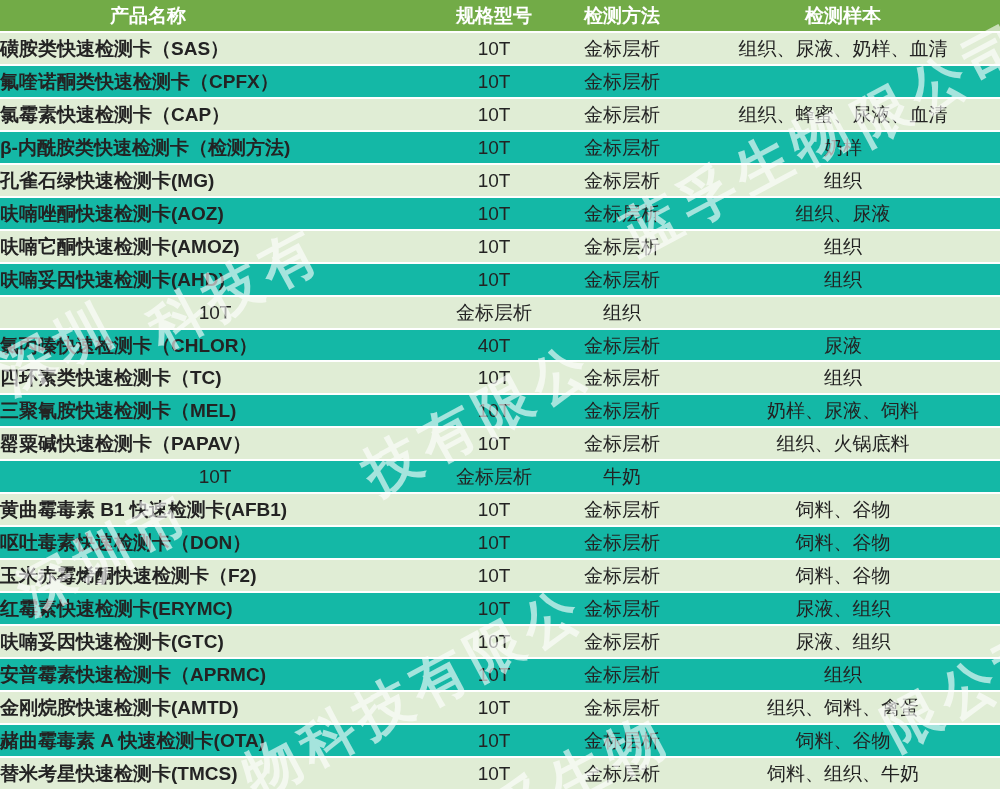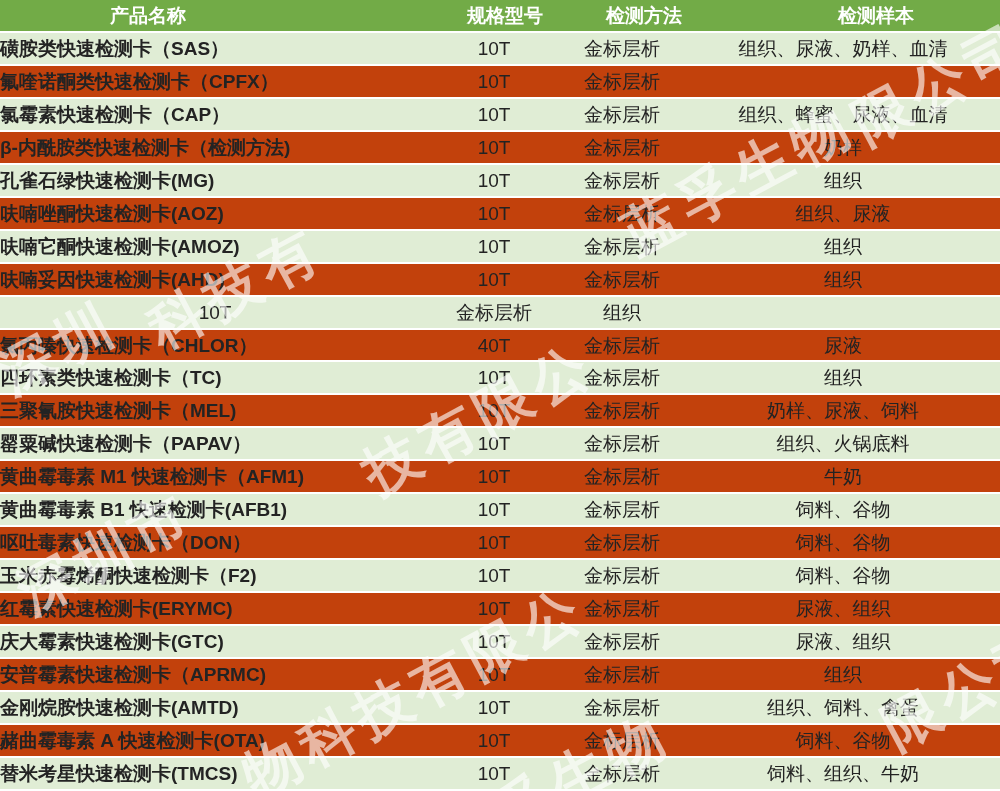--- a/index.html
+++ b/index.html
@@ -14,24 +14,24 @@
   }
 
   .table { position:absolute; inset:0; }
 
   .row {
     display:grid;
     grid-template-columns:430px 128px 128px 314px;
     height:32.958px;
     align-items:center;
     border-bottom:2px solid #ffffff;
-    background:#c2410c;
+    background:#14b8a6;
   }
   .row.alt { background:#E0EDD5; }
-  .row.header { background:#72AB47;gap:11px; }
+  .row.header { background:#72AB47; }
 
   .cell {
     font-size:19px;
     color:#232323;
     line-height:1;
     white-space:nowrap;
     overflow:visible;
   }
   .cell.c1 { text-align:left; padding-left:0;font-weight:bold; }
   .cell.c2, .cell.c3, .cell.c4 { text-align:center; }
@@ -155,21 +155,20 @@
   </div>
 
   <div class="row alt">
     <div class="cell c1">罂粟碱快速检测卡（PAPAV）</div>
     <div class="cell c2">10T</div>
     <div class="cell c3">金标层析</div>
     <div class="cell c4">组织、火锅底料</div>
   </div>
 
   <div class="row">
-    <div class="cell c1">黄曲霉毒素 M1 快速检测卡（AFM1)</div>
     <div class="cell c2">10T</div>
     <div class="cell c3">金标层析</div>
     <div class="cell c4">牛奶</div>
   </div>
 
   <div class="row alt">
     <div class="cell c1">黄曲霉毒素 B1 快速检测卡(AFB1)</div>
     <div class="cell c2">10T</div>
     <div class="cell c3">金标层析</div>
     <div class="cell c4">饲料、谷物</div>
@@ -190,21 +189,21 @@
   </div>
 
   <div class="row">
     <div class="cell c1">红霉素快速检测卡(ERYMC)</div>
     <div class="cell c2">10T</div>
     <div class="cell c3">金标层析</div>
     <div class="cell c4">尿液、组织</div>
   </div>
 
   <div class="row alt">
-    <div class="cell c1">庆大霉素快速检测卡(GTC)</div>
+    <div class="cell c1">呋喃妥因快速检测卡(GTC)</div>
     <div class="cell c2">10T</div>
     <div class="cell c3">金标层析</div>
     <div class="cell c4">尿液、组织</div>
   </div>
 
   <div class="row">
     <div class="cell c1">安普霉素快速检测卡（APRMC)</div>
     <div class="cell c2">10T</div>
     <div class="cell c3">金标层析</div>
     <div class="cell c4">组织</div>

